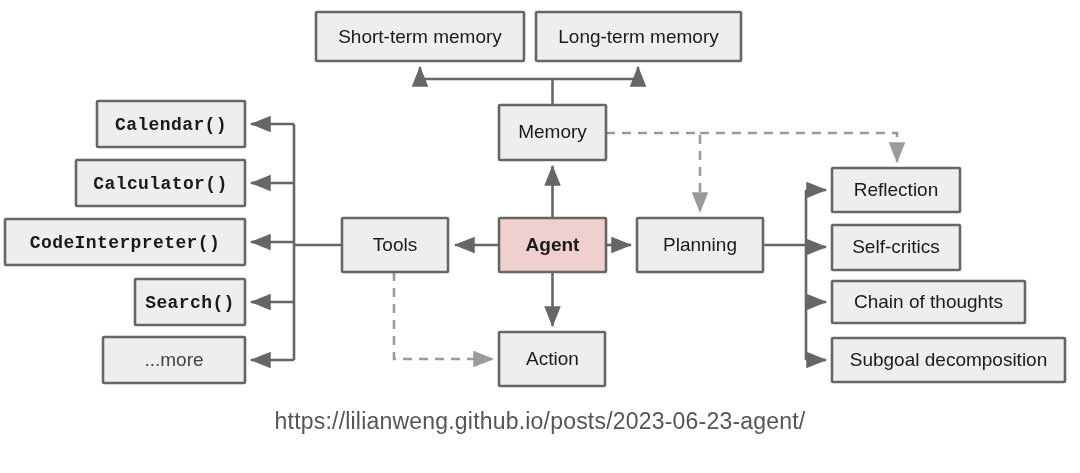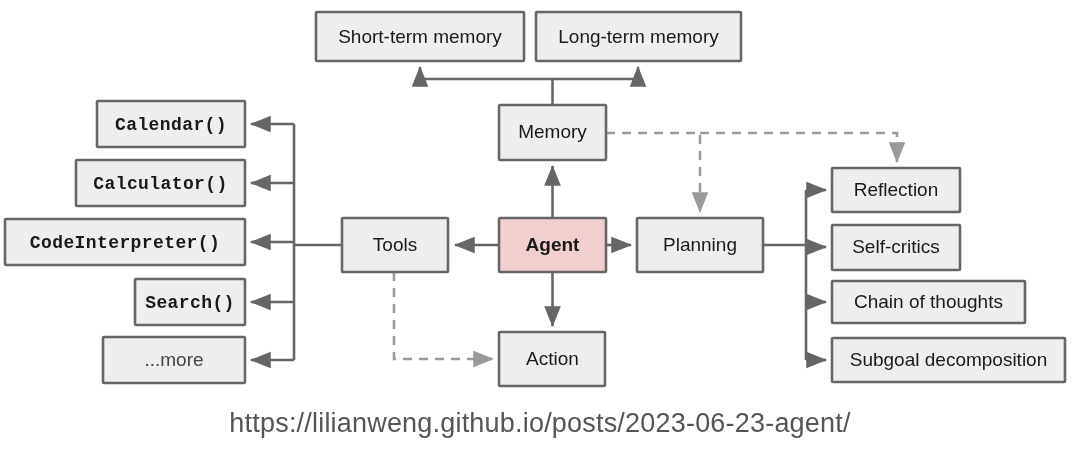--- a/index.html
+++ b/index.html
@@ -65,21 +65,21 @@
     stroke-width: 2.6;
     stroke-dasharray: 9 7;
   }
   .caption {
     position: absolute;
     left: 0;
     top: 408px;
     width: 1080px;
     text-align: center;
     font-family: "Liberation Sans", sans-serif;
-    font-size: 27px;
+    font-size: 23px;
     color: #555555;
     letter-spacing: 0.2px;
     white-space: nowrap;
   }
 </style>
 </head>
 <body>
 
 <div id="stage">
 

